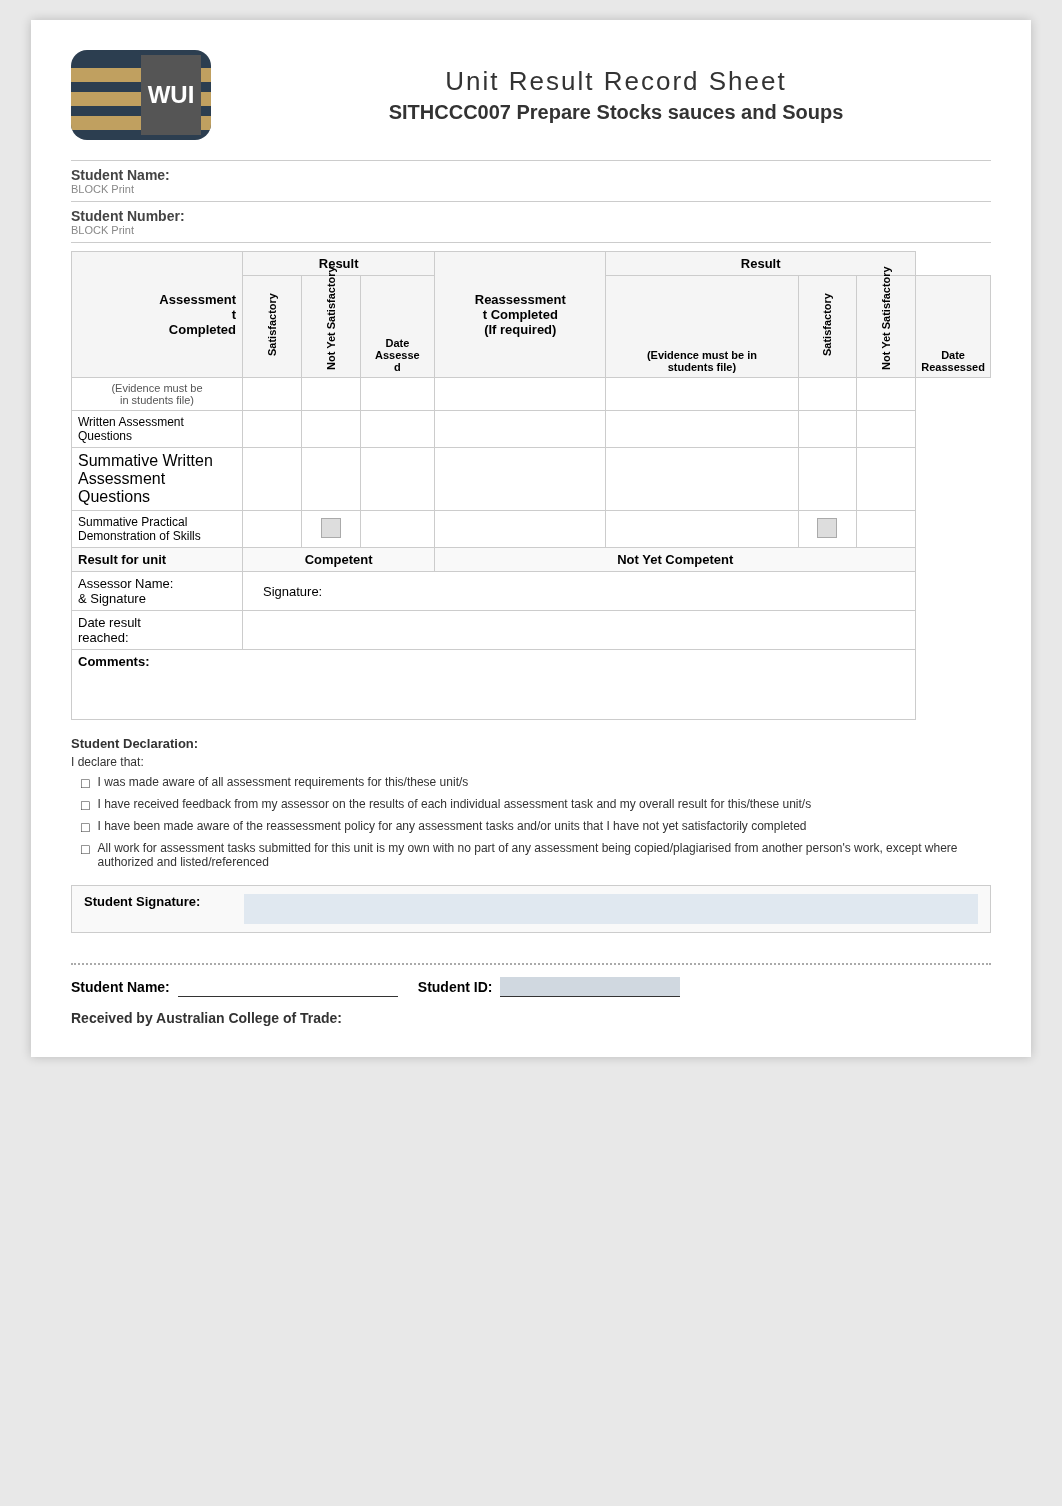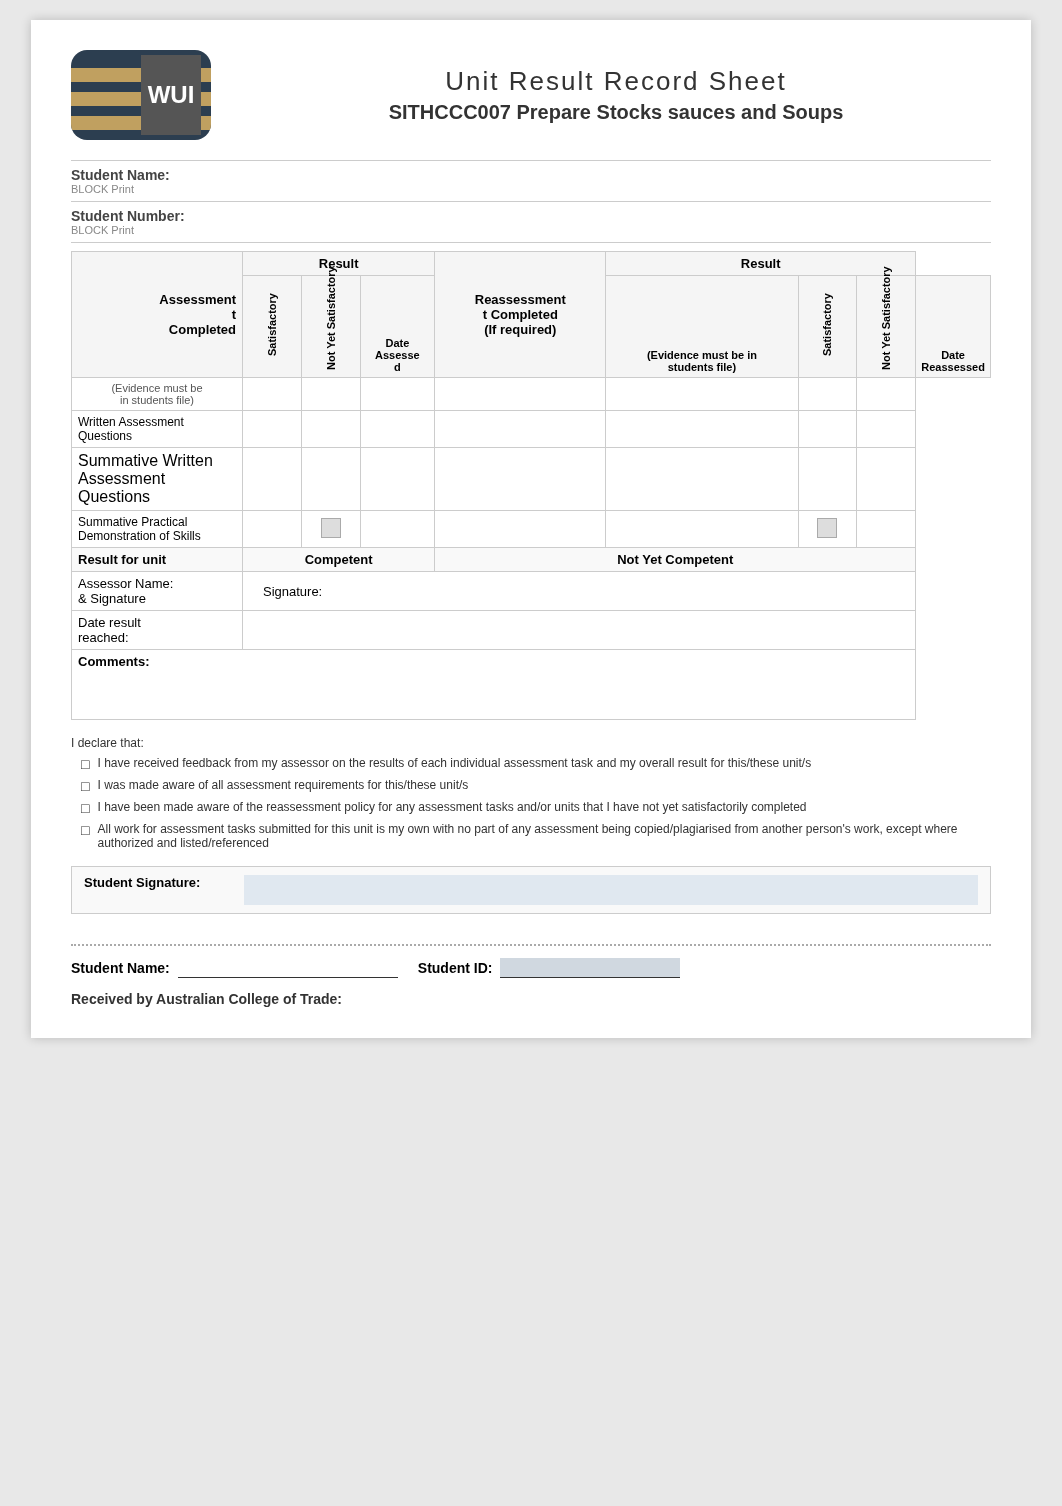--- a/index.html
+++ b/index.html
@@ -347,27 +347,28 @@
 
       <tr class="comments-row">
         <td colspan="8" style="height:70px; vertical-align:top;">
           <span>Comments:</span>
         </td>
       </tr>
     </tbody>
   </table>
 
   <div class="declaration-section">
+    <div class="decl-title">Student Declaration:</div>
     <div style="margin-top:4px; font-size:12px;">I declare that:</div>
     <ul>
       <li>
-        <span>I have received feedback from my assessor on the results of each individual assessment task and my overall result for this/these unit/s</span>
+        <span>I was made aware of all assessment requirements for this/these unit/s</span>
       </li>
       <li>
-        <span>I was made aware of all assessment requirements for this/these unit/s</span>
+        <span>I have received feedback from my assessor on the results of each individual assessment task and my overall result for this/these unit/s</span>
       </li>
       <li>
         <span>I have been made aware of the reassessment policy for any assessment tasks and/or units that I have not yet satisfactorily completed</span>
       </li>
       <li>
         <span>All work for assessment tasks submitted for this unit is my own with no part of any assessment being copied/plagiarised from another person's work, except where authorized and listed/referenced</span>
       </li>
     </ul>
   </div>
 

